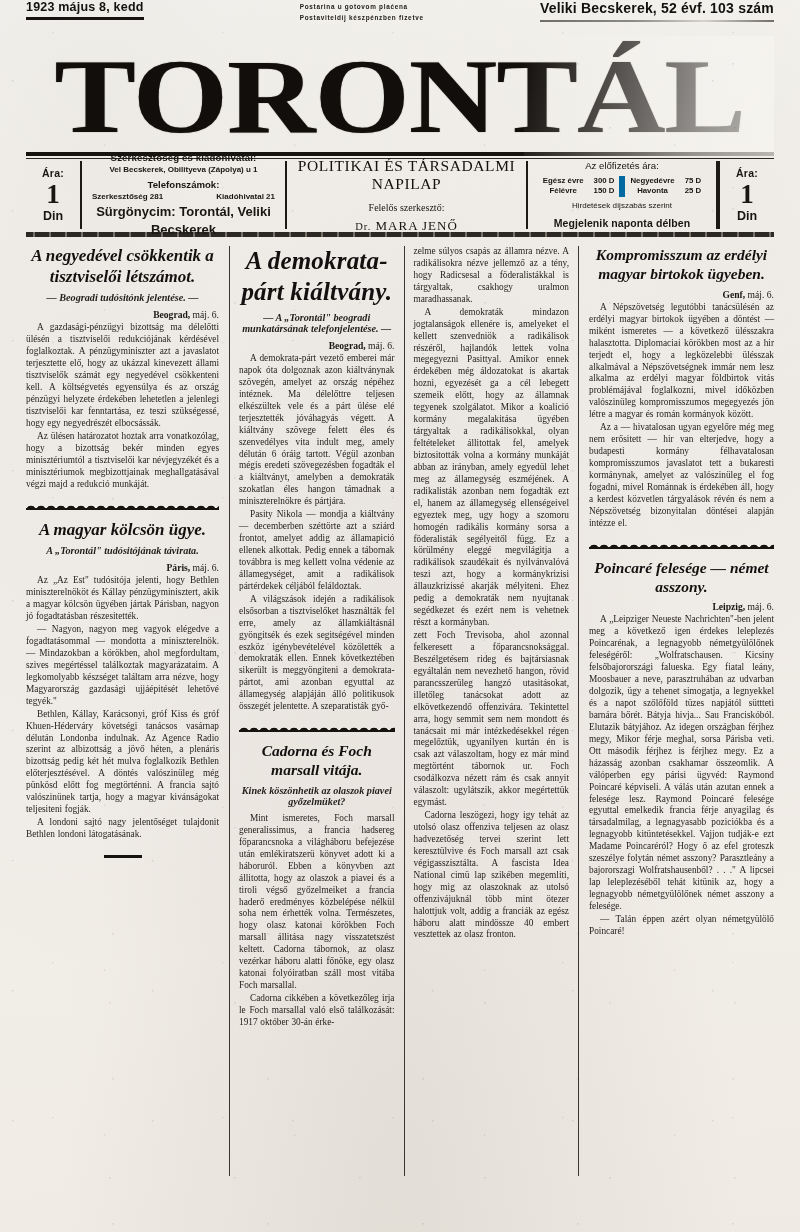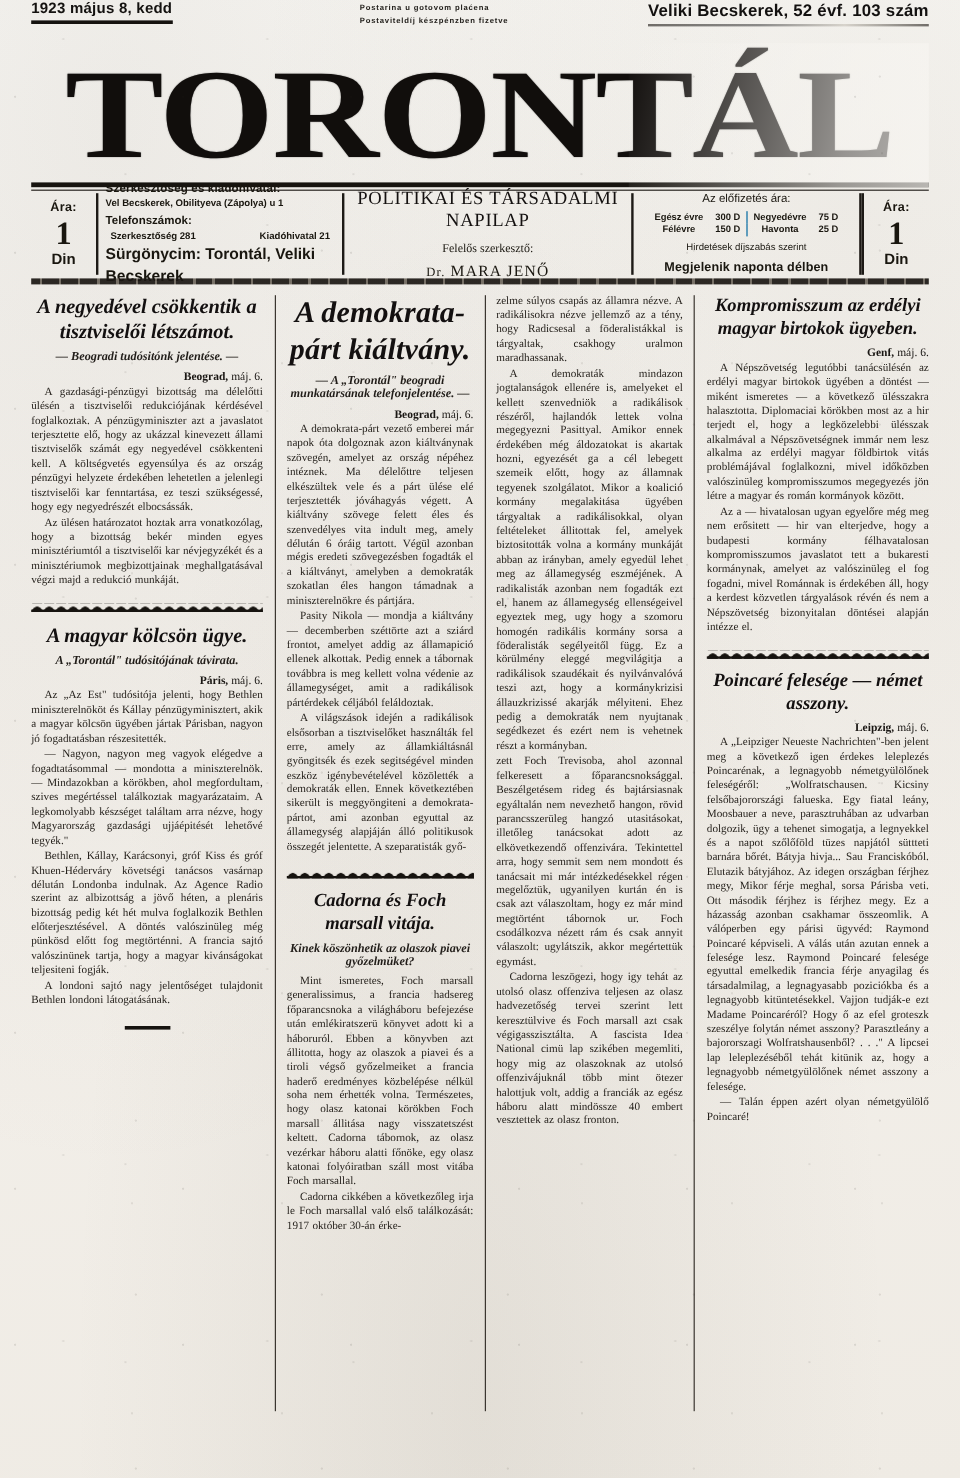--- a/index.html
+++ b/index.html
@@ -159,20 +159,21 @@
     line-height: 1;
     margin: 2px 0 1px;
     font-family: "Liberation Serif", serif;
   }
   .np-price .cur {
     font-size: 12.5px;
     font-weight: bold;
   }
   .np-office {
     width: 205px;
+    text-align: center;
     border-right: 2px solid #1d1a16;
     line-height: 1.42;
   }
   .np-office .t1 { font-size: 9.6px; font-weight: bold; letter-spacing: .15px; }
   .np-office .t2 { font-size: 8px; font-weight: bold; }
   .np-office .t3 { font-size: 9.6px; font-weight: bold; margin-top: 2px; }
   .np-office .t4 { font-size: 8px; font-weight: bold; display: flex; justify-content: space-between; padding: 0 4px; gap: 42px;}
   .np-office .t5 { font-size: 13px; font-weight: bold; }
   .np-center {
     flex: 1;
@@ -204,21 +205,21 @@
     line-height: 1.35;
   }
   .np-subs .head { font-size: 9.6px; margin-bottom: 3px; }
   .np-subs table {
     border-collapse: collapse;
     font-size: 7.8px;
     font-weight: bold;
     margin: 0 auto;
   }
   .np-subs td { padding: 0 5px; white-space: nowrap; }
-  .np-subs td.divider { border-left: 1px solid #0369a1; }
+  .np-subs td.divider { border-left: 6px solid #0369a1; }
   .np-subs .ads { font-size: 8px; margin-top: 4px; }
   .np-subs .daily { font-size: 10.5px; font-weight: bold; margin-top: 4px; letter-spacing: .1px;}
 
   .deco-rule {
     height: 5px;
     margin-top: 3px;
     background:
       repeating-linear-gradient(90deg, #1b1713 0 7px, #6d665c 7px 9px, #1b1713 9px 16px);
     opacity: .92;
   }

